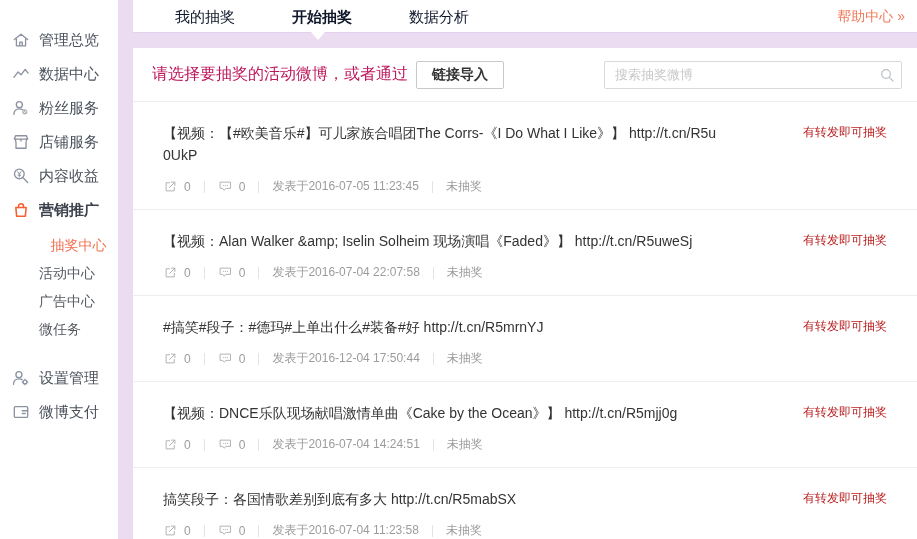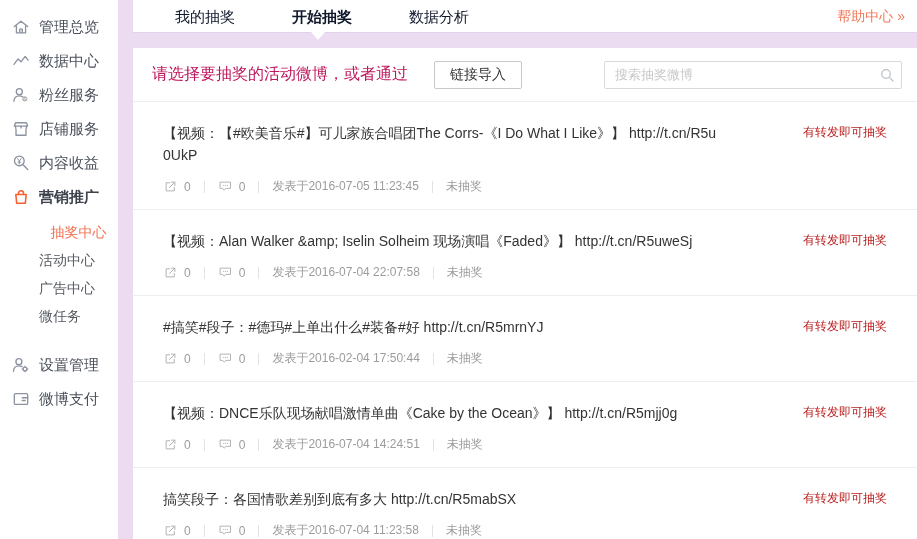--- a/index.html
+++ b/index.html
@@ -3,21 +3,21 @@
 <meta charset="utf-8">
 <style>
   html,body{margin:0;padding:0;}
   body{
     width:917px;height:539px;position:relative;overflow:hidden;
     background:#fff;
     font-family:"Liberation Sans","DejaVu Sans",sans-serif;
     -webkit-font-smoothing:antialiased;
   }
   
-  .sidebar{position:absolute;left:0;top:0;width:118px;height:539px;background:#fff;padding-top:10px;box-sizing:border-box;}
+  .sidebar{position:absolute;left:0;top:0;width:118px;height:539px;background:#fff;padding-top:23px;box-sizing:border-box;}
   .side-item{display:flex;align-items:center;height:34px;padding-left:11px;font-size:15px;color:#4b515c;cursor:pointer;}
   .side-item .ic{width:20px;height:20px;margin-right:8px;flex:0 0 20px;display:flex;align-items:center;}
   .side-item svg{width:20px;height:20px;stroke:#8b92a0;fill:none;stroke-width:1.6;stroke-linecap:round;stroke-linejoin:round;}
   .side-item.active{font-weight:bold;color:#3d424d;}
   .side-item.active svg{stroke:#f4602f;}
   .submenu{margin:4px 0 6px 0;}
   .sub-item{height:28px;line-height:28px;padding-left:39px;font-size:14px;color:#555a61;cursor:pointer;}
   .sub-item.active{color:#f1704f;text-align:center;}
   
   .v-strip{position:absolute;left:118px;top:0;width:15px;height:539px;background:#ecdcf2;}
@@ -26,21 +26,21 @@
   .tabbar{height:32px;background:#fff;position:relative;display:flex;align-items:center;padding-left:42px;box-sizing:border-box;}
   .tab{font-size:15px;color:#0f172a;margin-right:57px;cursor:pointer;padding-top:2px;}
   .tab.active{font-weight:bold;}
   .help-link{position:absolute;right:12px;top:8px;font-size:14px;color:#f0785a;cursor:pointer;}
   .gapband{height:16px;background:#ecdcf2;border-top:1px solid #e2d0ec;position:relative;box-sizing:border-box;}
   .notch{position:absolute;left:178px;top:-1px;width:0;height:0;border-left:7px solid transparent;border-right:7px solid transparent;border-top:8px solid #fff;}
   .card{background:#fff;height:491px;overflow:hidden;}
   
   .card-header{height:54px;display:flex;align-items:center;padding:0 15px 0 19px;border-bottom:1px solid #ececec;box-sizing:border-box;}
   .instruction{font-size:16px;color:#be185d;}
-  .import-btn{margin-left:26px;height:28px;padding:0 15px;background:#fff;border:1px solid #c9c9c9;border-radius:2px;font-size:14px;color:#333;cursor:pointer;font-family:inherit;}
+  .import-btn{margin-left:8px;height:28px;padding:0 15px;background:#fff;border:1px solid #c9c9c9;border-radius:2px;font-size:14px;color:#333;cursor:pointer;font-family:inherit;font-weight:bold;}
   .searchbox{margin-left:auto;position:relative;width:298px;height:28px;}
   .searchbox input{width:100%;height:28px;box-sizing:border-box;border:1px solid #d9d9d9;border-radius:2px;padding:0 30px 0 10px;font-size:13px;color:#666;outline:none;font-family:inherit;}
   .searchbox input::placeholder{color:#c8c8c8;}
   .search-ic{position:absolute;right:7px;top:6px;width:16px;height:16px;cursor:pointer;}
   .search-ic svg{width:16px;height:16px;stroke:#bcc0c7;fill:none;stroke-width:1.8;stroke-linecap:round;}
   
   .post{padding:20px 30px 14px 30px;border-bottom:1px solid #eeeeee;cursor:pointer;}
   .post-row{display:flex;align-items:flex-start;}
   .post-title{font-size:14px;color:#333;line-height:22px;max-width:560px;word-break:break-all;}
   .post-rule{margin-left:auto;font-size:12px;color:#b91c1c;line-height:20px;white-space:nowrap;padding-left:20px;}
@@ -255,21 +255,21 @@
         <span class="mic">
             <svg viewBox="0 0 24 24">
               <path d="M4 5h16v10h-7.5L10 18l-2.5-3H4z"></path>
               <circle class="dot" cx="9" cy="10" r="1"></circle>
               <circle class="dot" cx="12" cy="10" r="1"></circle>
               <circle class="dot" cx="15" cy="10" r="1"></circle>
             </svg>
           </span>
         <span>0</span>
         <span class="meta-div"></span>
-        <span>发表于2016-02-04 17:50:44</span>
+        <span>发表于2016-12-04 17:50:44</span>
         <span class="meta-div"></span>
         <span>未抽奖</span>
       </div>
     </div>
 
     <div class="post">
       <div class="post-row">
         <div class="post-title">【视频：DNCE乐队现场献唱激情单曲《Cake by the Ocean》】 http://t.cn/R5mjj0g</div>
         <div class="post-rule">有转发即可抽奖</div>
       </div>

